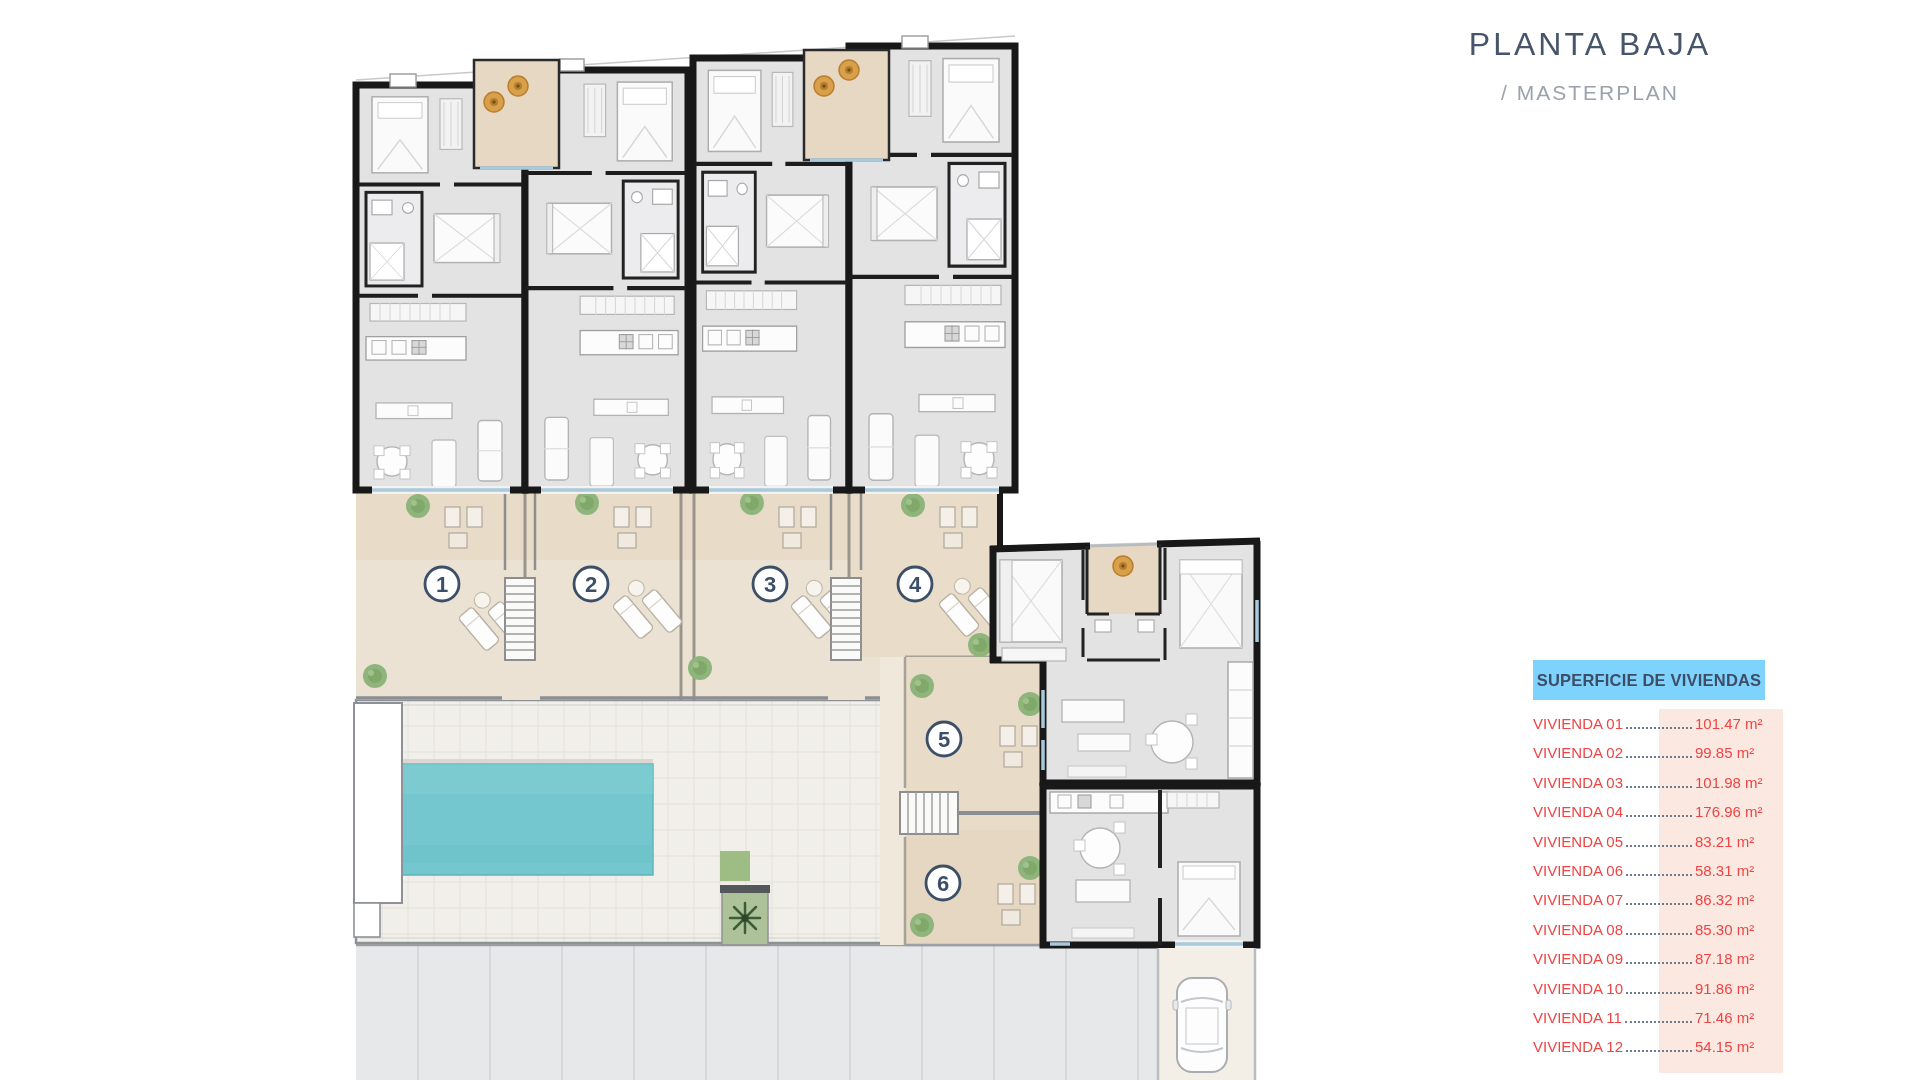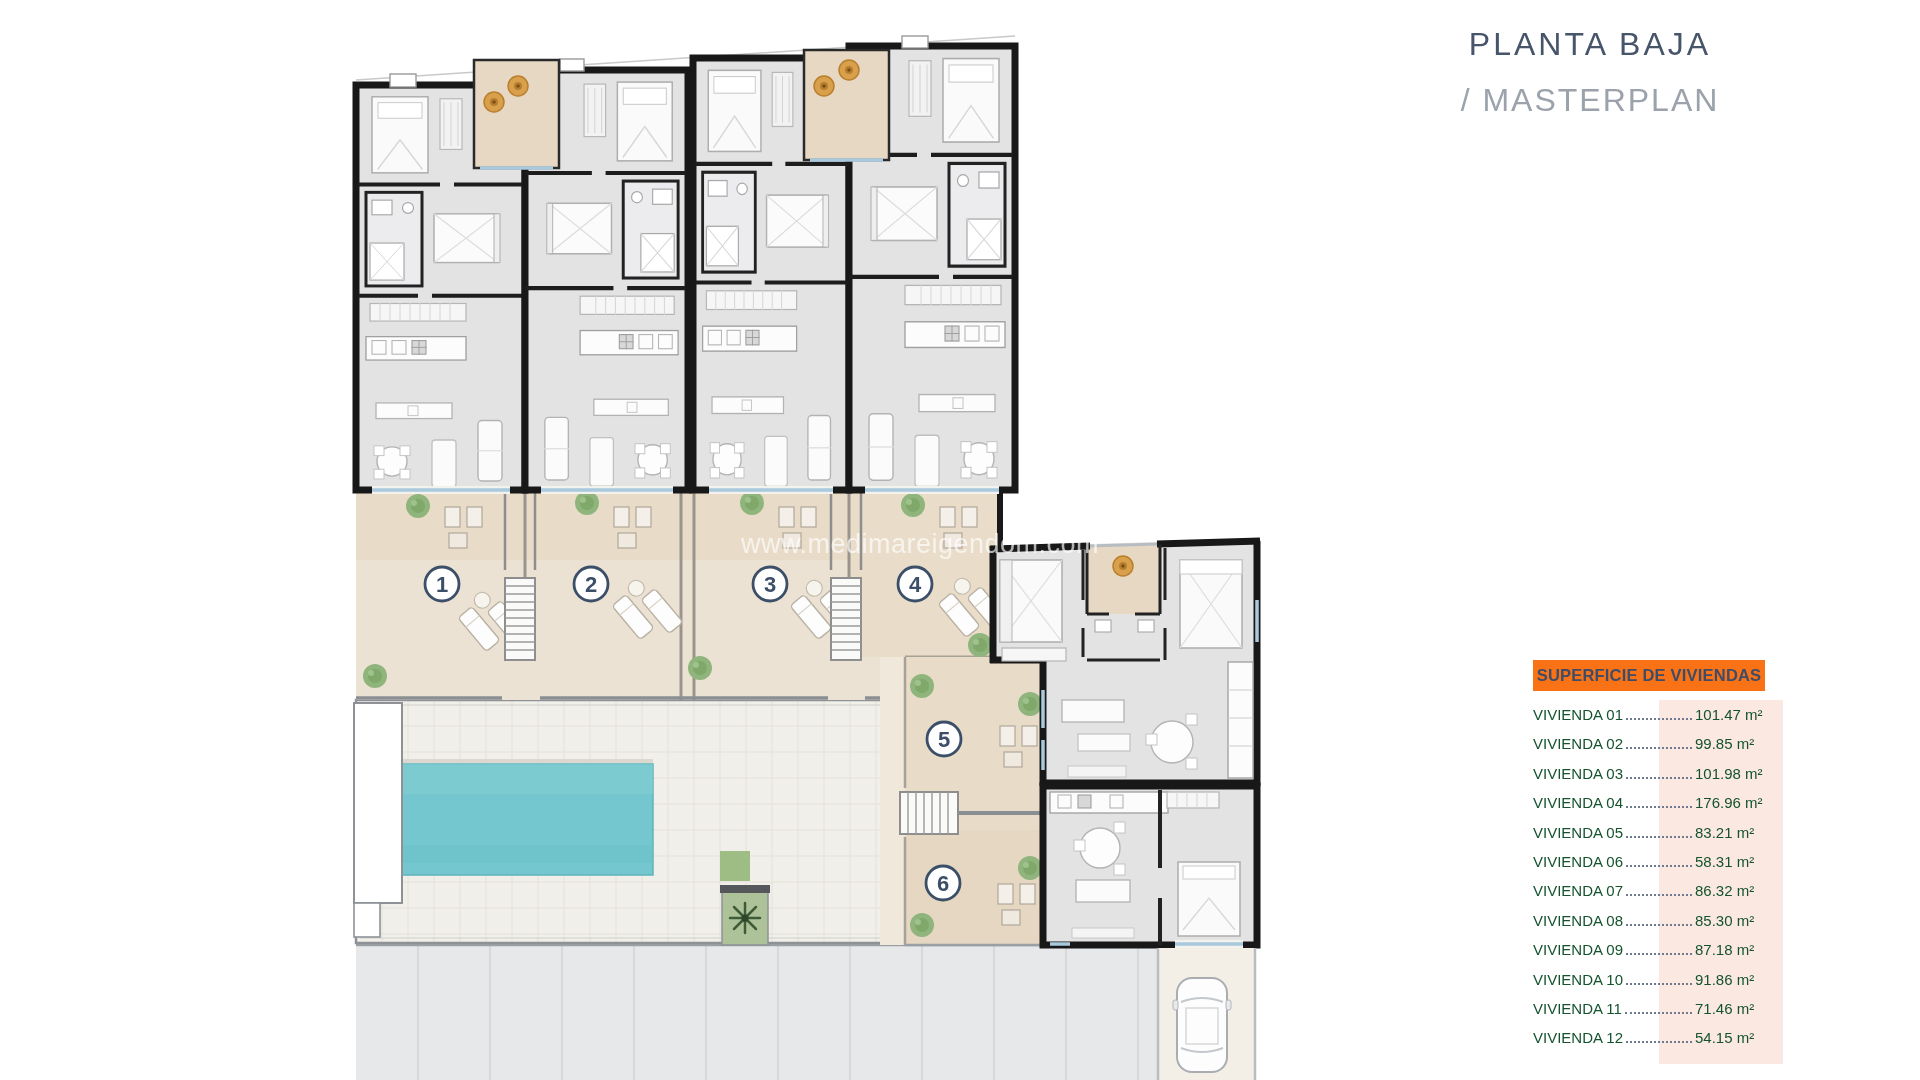--- a/index.html
+++ b/index.html
@@ -3,29 +3,29 @@
 <meta charset="utf-8">
 <style>
   html,body{margin:0;padding:0;background:#ffffff;}
   .stage{position:relative;width:1920px;height:1080px;background:#ffffff;overflow:hidden;
          font-family:"Liberation Sans", sans-serif;}
   svg text{font-family:"Liberation Sans", sans-serif;}
 
   
   .titleblock{position:absolute;left:1370px;top:26px;width:440px;text-align:center;}
   .title-main{font-size:32px;letter-spacing:3px;color:#47556b;font-weight:400;}
-  .title-sub{font-size:32px;letter-spacing:2px;color:#9ba2ab;font-weight:400;line-height:1.32;margin-top:16px;}
+  .title-sub{font-size:21px;letter-spacing:2px;color:#9ba2ab;font-weight:400;line-height:1.32;margin-top:16px;}
 
   
   .area-table{position:absolute;left:1533px;top:660px;width:252px;}
-  .area-header{width:232px;height:31px;background:#f97316;color:#3f4c68;font-size:16.5px;
+  .area-header{width:232px;height:40px;background:#7dd3fc;color:#3f4c68;font-size:16.5px;
                font-weight:700;display:flex;align-items:center;justify-content:center;letter-spacing:0.2px;}
   .area-rows{position:relative;margin-top:15px;}
   .value-band{position:absolute;left:126px;top:-6px;width:124px;height:364px;background:#fbe9e1;}
-  .area-row{position:relative;display:flex;align-items:baseline;height:29.4px;font-size:15px;color:#14532d;}
+  .area-row{position:relative;display:flex;align-items:baseline;height:29.4px;font-size:15px;color:#ef4444;}
   .area-row .lbl{white-space:nowrap;font-weight:400;}
   .area-row .leader{flex:1;border-bottom:2px dotted #6d7a90;margin:0 3px 4px 3px;min-width:10px;}
   .area-row .val{width:86px;white-space:nowrap;padding-right:4px;}
 
   
   .watermark{position:absolute;left:700px;top:529px;width:440px;text-align:center;
              font-size:27px;letter-spacing:0.5px;color:rgba(255,255,255,0.62);
              text-shadow:0 0 1px rgba(255,255,255,0.15);pointer-events:none;}
 </style>
 </head>
@@ -361,21 +361,20 @@
         <circle cx="944" cy="739" r="17" fill="#ffffff" stroke="#3c4f68" stroke-width="2.8"></circle>
         <text x="944" y="747">5</text>
       </g>
       <g>
         <circle cx="943" cy="883" r="17" fill="#ffffff" stroke="#3c4f68" stroke-width="2.8"></circle>
         <text x="943" y="891">6</text>
       </g>
     </g>
   </svg>
 
-  <div class="watermark">www.medimareigendom.com</div>
 
   <div class="titleblock">
     <div class="title-main">PLANTA BAJA</div>
     <div class="title-sub">
       <div>/ MASTERPLAN</div>
     </div>
   </div>
 
   <div class="area-table">
     <div class="area-header">SUPERFICIE DE VIVIENDAS</div>

